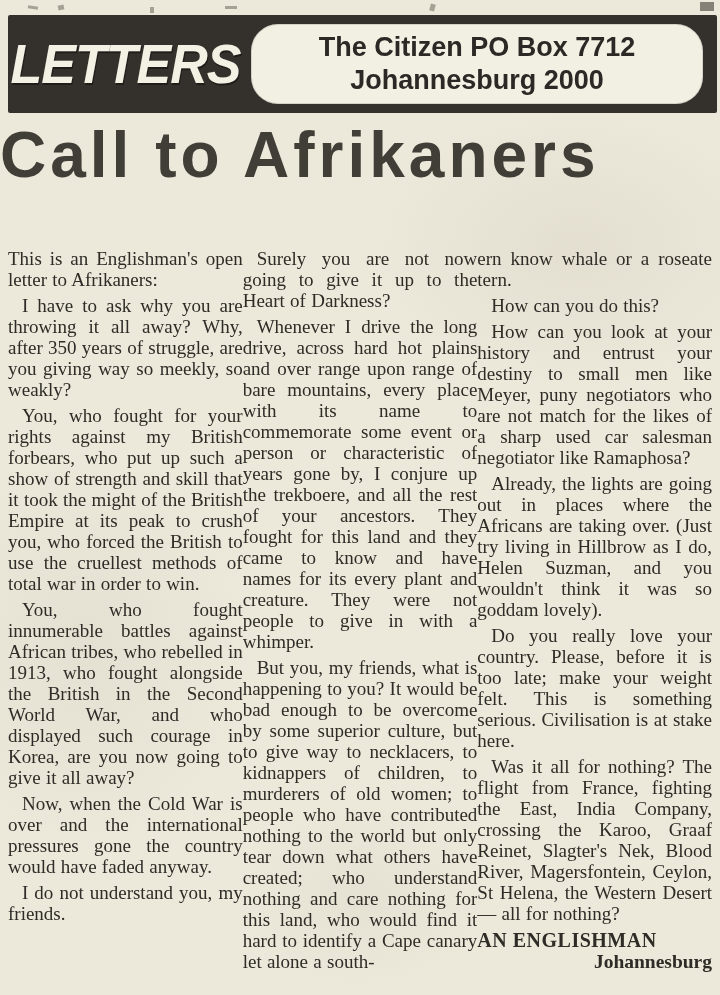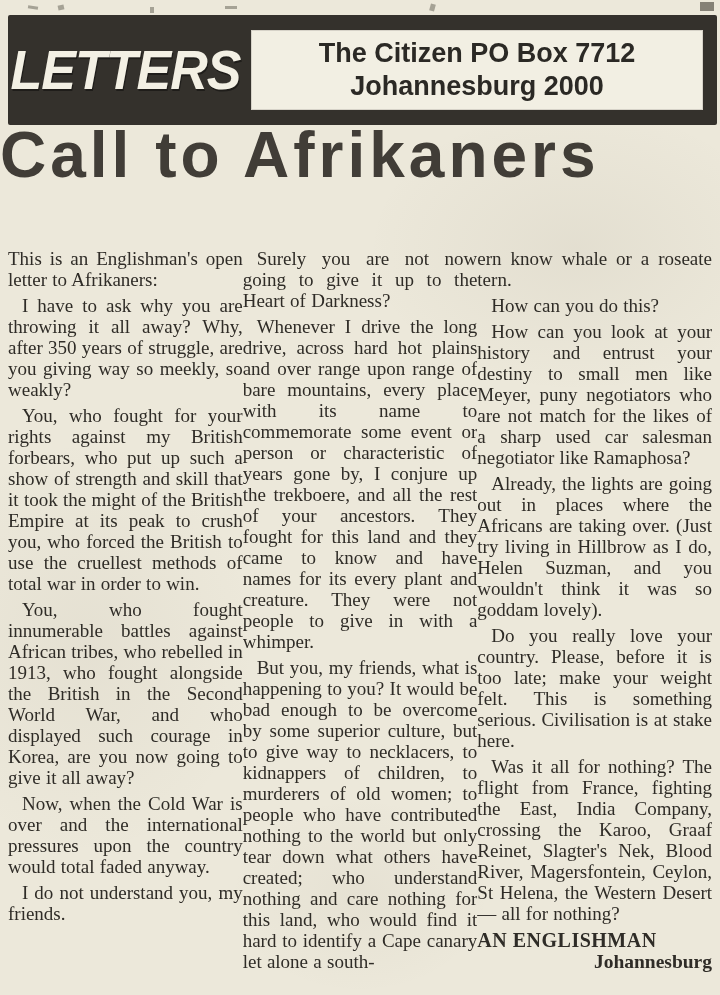--- a/index.html
+++ b/index.html
@@ -29,21 +29,21 @@
   .scan-marks i:nth-child(2) { left: 58px;  top: 3px; width: 6px;  height: 5px; transform: rotate(-12deg); }
   .scan-marks i:nth-child(3) { left: 150px; top: 5px; width: 4px;  height: 6px; }
   .scan-marks i:nth-child(4) { left: 225px; top: 4px; width: 12px; height: 3px; }
   .scan-marks i:nth-child(5) { left: 430px; top: 2px; width: 5px;  height: 7px; transform: rotate(15deg); }
   .scan-marks i:nth-child(6) { left: 700px; top: 0;   width: 14px; height: 9px; opacity:.8; }
 
   
   .letters-band {
     position: absolute;
     left: 8px; right: 3px; top: 15px;
-    height: 110px;
+    height: 98px;
     background: #34312c;
     background-image: radial-gradient(circle at 30% 40%, rgba(240,236,222,0.10) 0 1px, transparent 2px);
     border-radius: 2px;
     display: flex;
     align-items: center;
   }
   .letters-label {
     flex: 0 0 235px;
     text-align: center;
     font-family: "Liberation Sans", sans-serif;
@@ -60,20 +60,21 @@
     margin: 12px 14px 12px 8px;
     background: #f2efe3;
     box-shadow: inset 0 0 0 1px rgba(52,49,44,.15);
     text-align: center;
     font-family: "Liberation Sans", sans-serif;
     font-weight: bold;
     font-size: 27px;
     line-height: 1.22;
     color: #2b2925;
     padding: 7px 20px;
+    border-radius: 27px;
   }
 
   
   .headline {
     position: absolute;
     left: 0; top: 118px; width: 100%;
     font-family: "Liberation Sans", sans-serif;
     font-weight: bold;
     font-size: 64px;
     letter-spacing: 4px;
@@ -145,21 +146,21 @@
 
   <div class="headline">Call to Afrikaners</div>
 
   <div class="article">
 
     <div class="column">
       <p class="noindent">This is an Englishman's open letter to Afrikaners:</p>
       <p>I have to ask why you are throwing it all away? Why, after 350 years of struggle, are you giving way so meekly, so weakly?</p>
       <p>You, who fought for your rights against my British forbears, who put up such a show of strength and skill that it took the might of the British Empire at its peak to crush you, who forced the British to use the cruellest methods of total war in order to win.</p>
       <p>You, who fought innumerable battles against African tribes, who rebelled in 1913, who fought alongside the British in the Second World War, and who displayed such courage in Korea, are you now going to give it all away?</p>
-      <p>Now, when the Cold War is over and the international pressures upon the country would total faded anyway.</p>
+      <p>Now, when the Cold War is over and the international pressures gone the country would have faded anyway.</p>
       <p>I do not understand you, my friends.</p>
     </div>
 
     <div class="column">
       <p>Surely you are not now going to give it up to the Heart of Darkness?</p>
       <p>Whenever I drive the long drive, across hard hot plains and over range upon range of bare mountains, every place with its name to commemorate some event or person or characteristic of years gone by, I conjure up the trekboere, and all the rest of your ancestors. They fought for this land and they came to know and have names for its every plant and creature. They were not people to give in with a whimper.</p>
       <p>But you, my friends, what is happening to you? It would be bad enough to be overcome by some superior culture, but to give way to necklacers, to kidnappers of children, to murderers of old women; to people who have contributed nothing to the world but only tear down what others have created; who understand nothing and care nothing for this land, who would find it hard to identify a Cape canary let alone a south-</p>
     </div>
 
     <div class="column">

